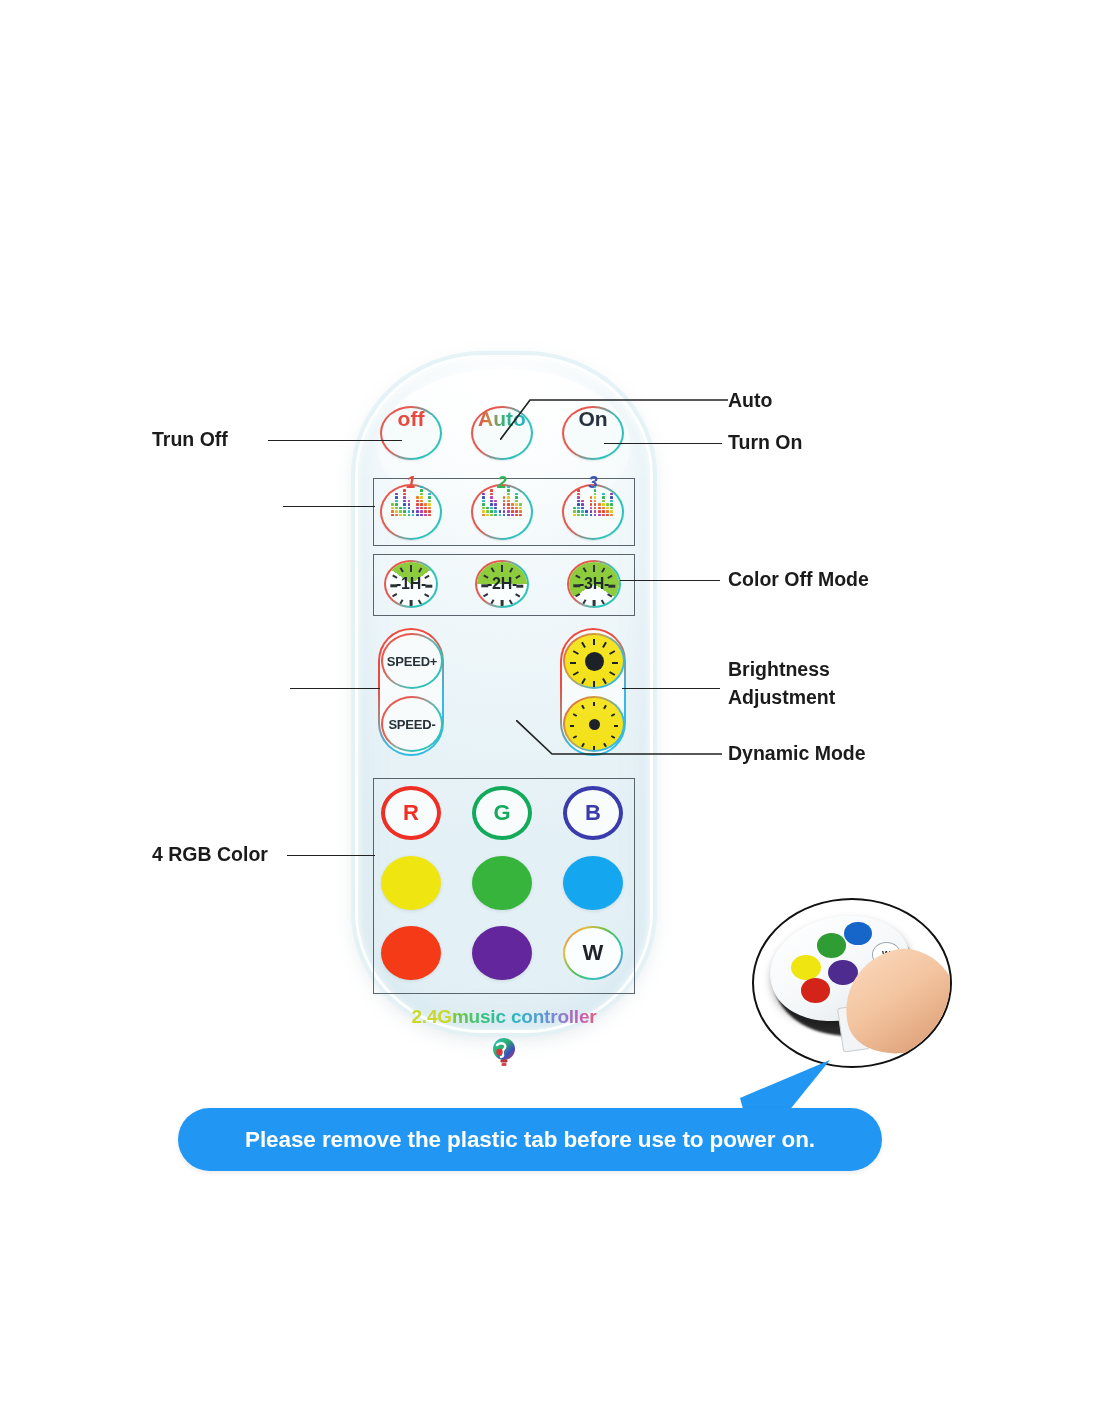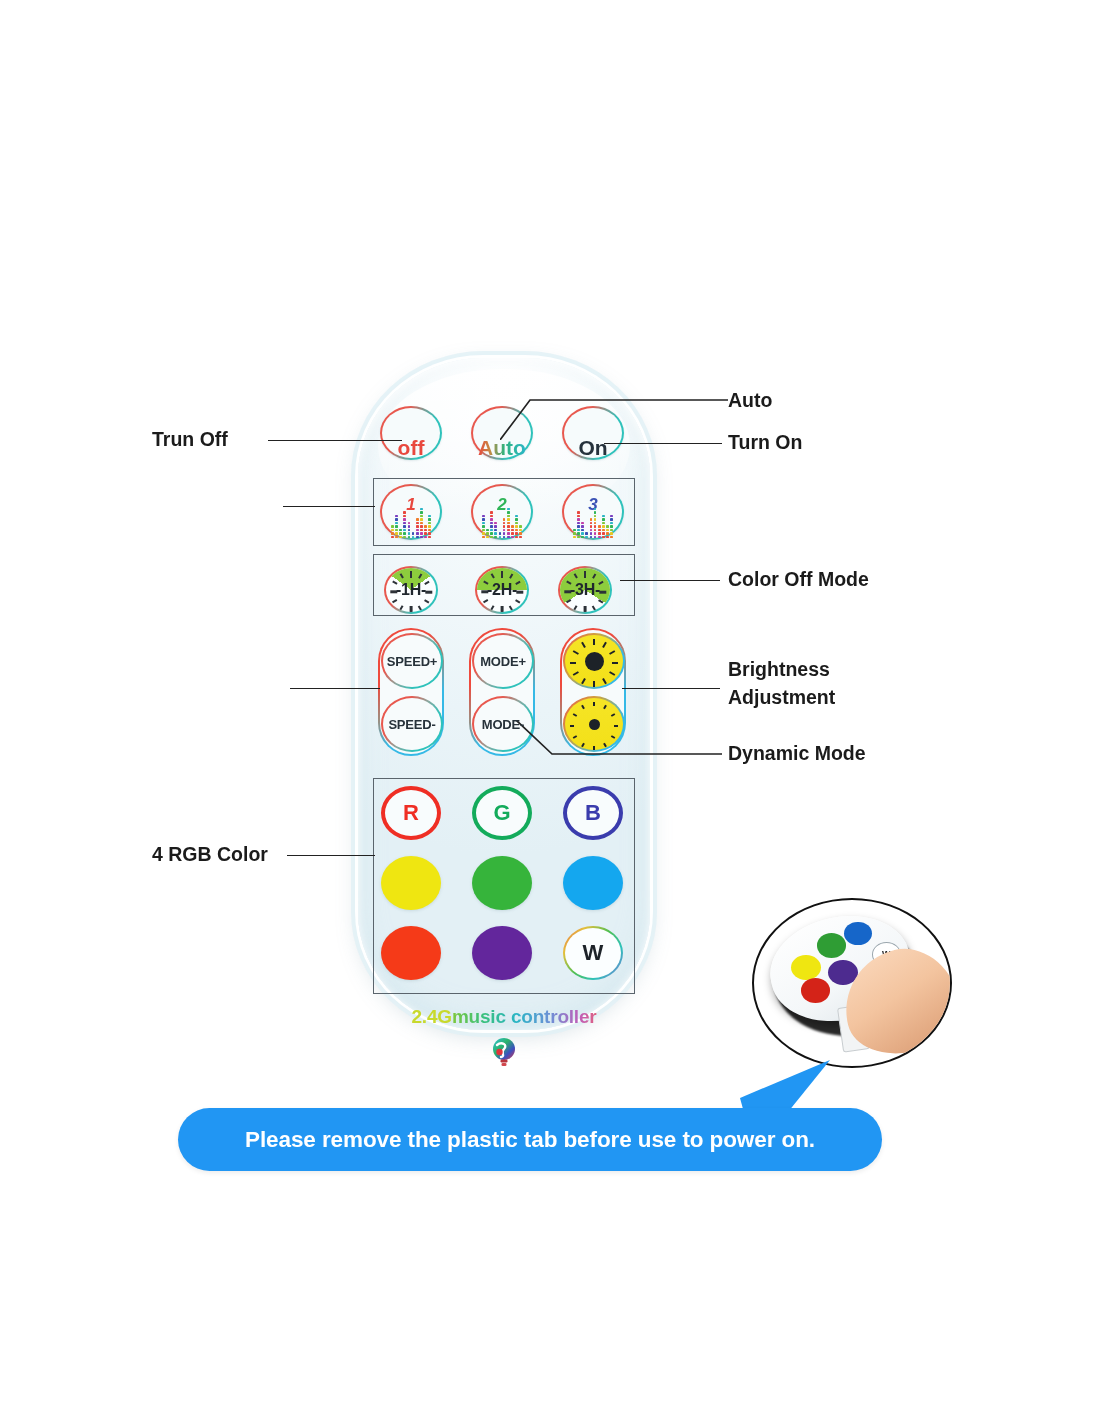--- a/index.html
+++ b/index.html
@@ -41,21 +41,21 @@
       inset 0 -10px 26px rgba(200,225,235,.55);
   }
   .remote .glare{
     position:absolute;left:7%;top:1.6%;width:86%;height:23%;
     border-radius:50%;
     background:linear-gradient(180deg,rgba(255,255,255,.95),rgba(255,255,255,0));
     pointer-events:none;
   }
 
   
-  .btn{position:absolute;box-sizing:border-box;display:flex;align-items:flex-end;justify-content:center;}
+  .btn{position:absolute;box-sizing:border-box;display:flex;align-items:flex-start;justify-content:center;}
   .ring{
     border-radius:50%;
     border:2.4px solid transparent;
     background:
       linear-gradient(#f6fbfc,#f6fbfc) padding-box,
       linear-gradient(115deg,#e8584e 0%,#e8584e 34%,#7f9a93 52%,#2fc2bb 70%,#2fc2bb 100%) border-box;
     box-shadow:0 1px 2px rgba(120,150,165,.2);
   }
   .lbl{font-weight:600;line-height:1;user-select:none;}
 
@@ -89,21 +89,21 @@
     font-size:17px;font-weight:800;font-style:italic;line-height:1;
   }
   .eq .bars{position:absolute;bottom:0;left:0;width:40px;height:22px;display:flex;gap:1.6px;align-items:flex-end;}
   .eq .bar{width:3.1px;display:flex;flex-direction:column-reverse;gap:1.1px;}
   .eq .seg{width:100%;height:2.4px;border-radius:.4px;}
 
   
   .r3{width:62px;height:54px;top:202px;}
   .r3.c1{left:22px;}
   .r3.c2{left:113px;}
-  .r3.c3{left:196px;}
+  .r3.c3{left:205px;}
   .clock{
     position:relative;width:54px;height:48px;border-radius:50%;
     background:#fbfeff;overflow:hidden;
     border:2.2px solid transparent;
     background-image:
       linear-gradient(#fbfeff,#fbfeff),
       linear-gradient(115deg,#e8584e 0%,#e8584e 32%,#86a59c 50%,#2fc2bb 68%,#2fc2bb 100%);
     background-origin:border-box;background-clip:padding-box,border-box;
     box-sizing:border-box;
     display:flex;align-items:center;justify-content:center;
@@ -562,30 +562,20 @@
       <div class="pbtn top">
         <span class="circ"></span>
         <span class="t">SPEED+</span>
       </div>
       <div class="pbtn bot">
         <span class="circ"></span>
         <span class="t">SPEED-</span>
       </div>
     </div>
 
-    <div class="pill" id="pill-mode">
-      <div class="pbtn top">
-        <span class="circ"></span>
-        <span class="t">MODE+</span>
-      </div>
-      <div class="pbtn bot">
-        <span class="circ"></span>
-        <span class="t">MODE-</span>
-      </div>
-    </div>
 
     <div class="pill" id="pill-bright">
       <div class="pbtn top">
         <span class="sun">
           <span class="rays" id="rays-big">
               <span class="ray" style="height: 6px; transform-origin: 50% 24px; transform: rotate(0deg);"></span>
               <span class="ray" style="height: 6px; transform-origin: 50% 24px; transform: rotate(30deg);"></span>
               <span class="ray" style="height: 6px; transform-origin: 50% 24px; transform: rotate(60deg);"></span>
               <span class="ray" style="height: 6px; transform-origin: 50% 24px; transform: rotate(90deg);"></span>
               <span class="ray" style="height: 6px; transform-origin: 50% 24px; transform: rotate(120deg);"></span>

